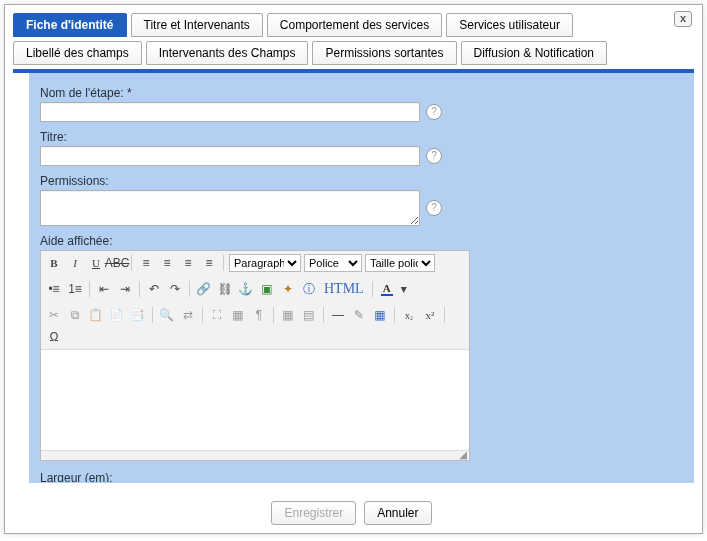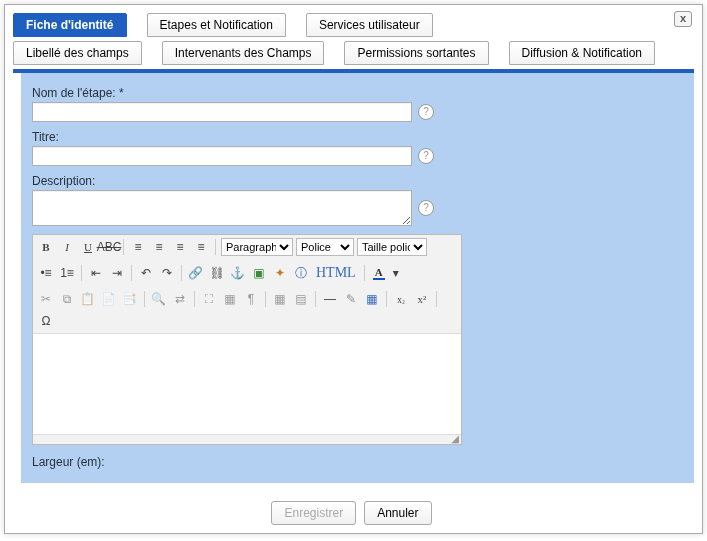--- a/index.html
+++ b/index.html
@@ -31,21 +31,21 @@
     background:#f5f5f5;
     font-size:11px;
     line-height:13px;
     text-align:center;
     color:#555;
     cursor:pointer;
     font-weight:bold;
   }
   .tabs-row {
     display:flex;
-    gap:20px;
+    gap:4px;
     padding: 8px 8px 0 8px;
   }
   .tabs-row.second { padding-top:4px;text-align:center;}
   .tab {
     border:1px solid #aaa;
     border-bottom:1px solid #aaa;
     background: linear-gradient(#ffffff,#f3f3f3);
     padding: 4px 12px;
     font-size:12px;
     cursor:pointer;
@@ -58,21 +58,21 @@
     color:#fff;
     font-weight:bold;
   }
   .blue-bar {
     height:4px;
     background:#1e5fbf;
     margin:4px 8px 0 8px;
   }
   .form-area {
     background:#b3cff1;
-    margin: 0 8px 8px 16px;
+    margin: 0 8px 8px 24px;
     padding: 8px 9px 10px 10px;
     height:410px;
     overflow:auto;
     border:1px solid #b3cff1;
   }
   .field-label {
     color:#27323d;
     font-size:12px;
     margin: 4px 0 2px 0;
   }
@@ -202,21 +202,22 @@
 </style>
 </head>
 <body>
 
 <div class="dialog">
 
   <div class="close-btn">x</div>
 
   <div class="tabs-row" id="tabs1">
       <div class="tab active">Fiche d'identité</div>
-      <div class="tab">Etapes et Notification</div>
+      <div class="tab">Titre et Intervenants</div>
+      <div class="tab">Comportement des services</div>
       <div class="tab">Services utilisateur</div>
     </div>
   <div class="tabs-row second" id="tabs2">
       <div class="tab">Libellé des champs</div>
       <div class="tab">Intervenants des Champs</div>
       <div class="tab">Permissions sortantes</div>
       <div class="tab">Diffusion &amp; Notification</div>
     </div>
   <div class="blue-bar"></div>
 
@@ -227,26 +228,27 @@
       <input class="text-input" value="" style="">
       <div class="help-icon">?</div>
     </div>
 
     <div class="field-label">Titre:</div>
     <div class="field-row">
       <input class="text-input" value="" style="">
       <div class="help-icon">?</div>
     </div>
 
-    <div class="field-label">Description:</div>
+    <div class="field-label">Permissions:</div>
     <div class="field-row">
       <textarea class="text-input" style=""></textarea>
       <div class="help-icon">?</div>
     </div>
 
+    <div class="field-label">Aide affichée:</div>
     <div class="editor">
       <div class="editor-toolbar">
 
         <div class="tb-btn">
             <b>B</b>
           </div>
         <div class="tb-btn">
             <i>I</i>
           </div>
         <div class="tb-btn">

